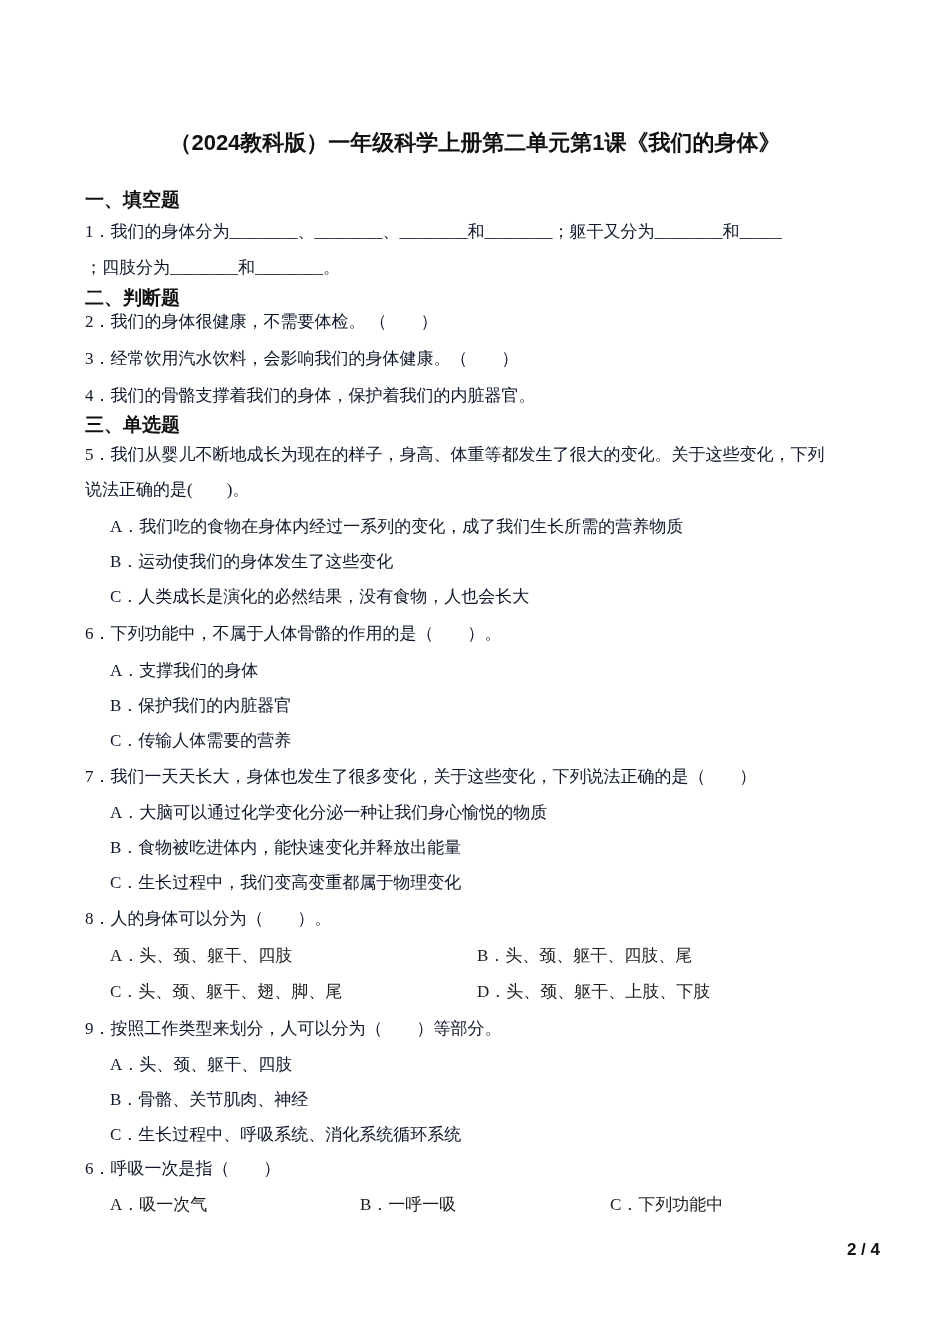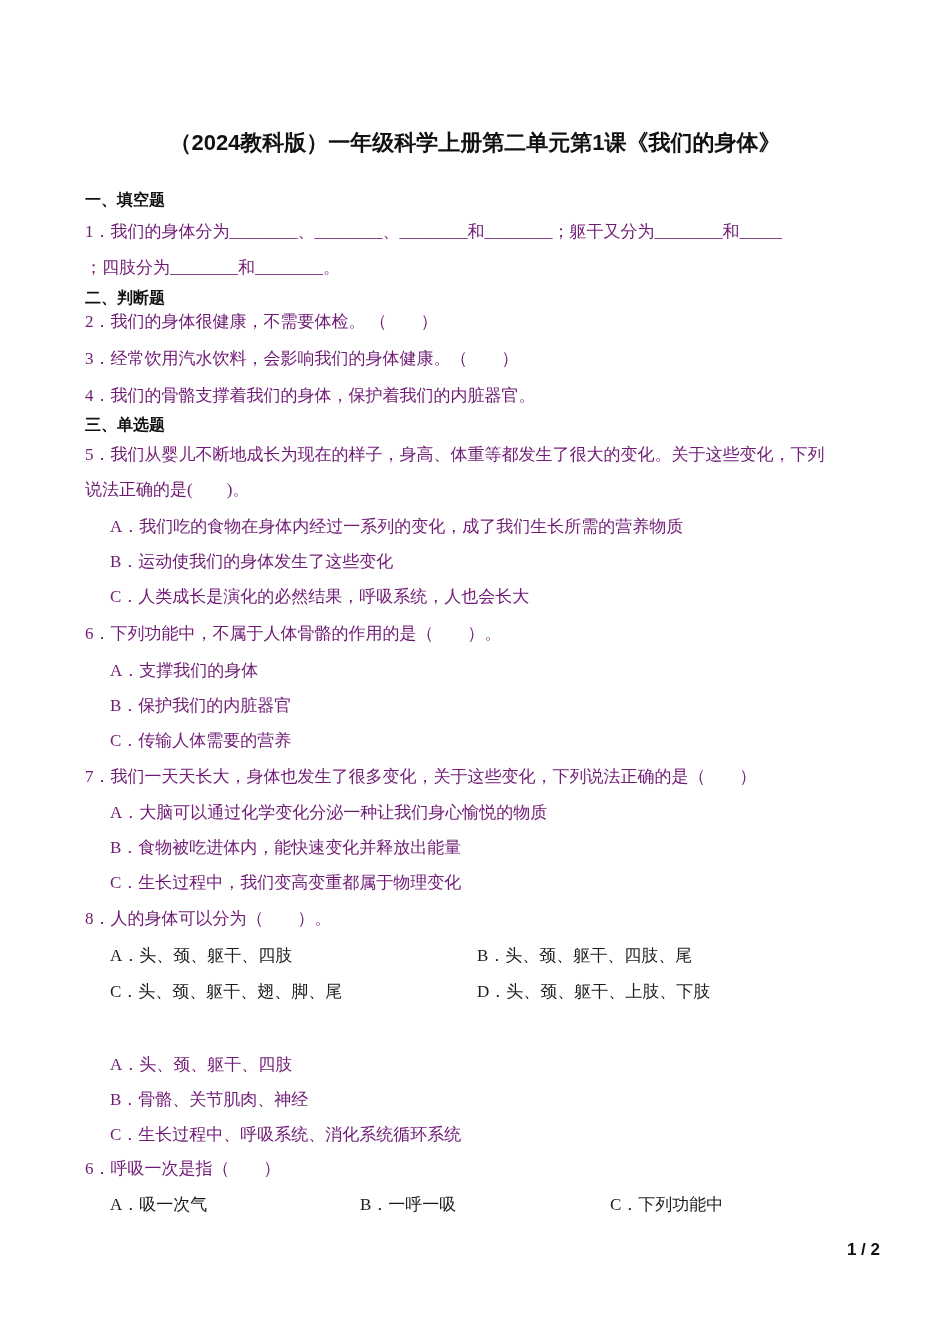--- a/index.html
+++ b/index.html
@@ -28,26 +28,26 @@
     font-family: "Liberation Sans", sans-serif;
     color: #111111;
     white-space: pre;
   }
   .line {
     position: absolute;
     left: 85px;
     font-size: 17px;
     line-height: 22px;
     white-space: pre;
-    color: #701a75;
+    color: #0f172a;
   }
   .heading {
     font-family: "Liberation Sans", sans-serif;
     font-weight: bold;
-    font-size: 16px;
+    font-size: 19px;
     color: #111111;
   }
   .option {
     left: 110px;
   }
   .col {
     position: absolute;
     font-size: 17px;
     line-height: 22px;
     white-space: pre;
@@ -79,42 +79,43 @@
   <div class="line" style="top:311px">2．我们的身体很健康，不需要体检。 （　　）</div>
   <div class="line" style="top:348px">3．经常饮用汽水饮料，会影响我们的身体健康。（　　）</div>
   <div class="line" style="top:385px">4．我们的骨骼支撑着我们的身体，保护着我们的内脏器官。</div>
 
   <div class="line heading" style="top:414px">三、单选题</div>
 
   <div class="line" style="top:444px">5．我们从婴儿不断地成长为现在的样子，身高、体重等都发生了很大的变化。关于这些变化，下列</div>
   <div class="line" style="top:479px">说法正确的是(　　)。</div>
   <div class="line option" style="top:551px">B．运动使我们的身体发生了这些变化</div>
   <div class="line option" style="top:516px">A．我们吃的食物在身体内经过一系列的变化，成了我们生长所需的营养物质</div>
-  <div class="line option" style="top:586px">C．人类成长是演化的必然结果，呼吸系统，人也会长大</div>
+  <div class="line option" style="top:586px">C．人类成长是演化的必然结果，没有食物，人也会长大</div>
 
   <div class="line" style="top:623px">6．下列功能中，不属于人体骨骼的作用的是（　　）。</div>
   <div class="line option" style="top:660px">A．支撑我们的身体</div>
   <div class="line option" style="top:695px">B．保护我们的内脏器官</div>
   <div class="line option" style="top:730px">C．传输人体需要的营养</div>
 
   <div class="line" style="top:766px">7．我们一天天长大，身体也发生了很多变化，关于这些变化，下列说法正确的是（　　）</div>
   <div class="line option" style="top:802px">A．大脑可以通过化学变化分泌一种让我们身心愉悦的物质</div>
   <div class="line option" style="top:872px">C．生长过程中，我们变高变重都属于物理变化</div>
   <div class="line option" style="top:837px">B．食物被吃进体内，能快速变化并释放出能量</div>
 
   <div class="line" style="top:908px">8．人的身体可以分为（　　）。</div>
   <div class="col" style="top:945px; left:110px">A．头、颈、躯干、四肢</div>
   <div class="col" style="top:945px; left:477px">B．头、颈、躯干、四肢、尾</div>
   <div class="col" style="top:981px; left:110px">C．头、颈、躯干、翅、脚、尾</div>
   <div class="col" style="top:981px; left:477px">D．头、颈、躯干、上肢、下肢</div>
 
+  <div class="line" style="top:1018px">9．按照工作类型来划分，人可以分为（　　）等部分。</div>
   <div class="line option" style="top:1054px">A．头、颈、躯干、四肢</div>
   <div class="line option" style="top:1089px">B．骨骼、关节肌肉、神经</div>
   <div class="line option" style="top:1124px">C．生长过程中、呼吸系统、消化系统循环系统</div>
 
   <div class="line" style="top:1158px">6．呼吸一次是指（　　）</div>
   <div class="col" style="top:1194px; left:110px">A．吸一次气</div>
   <div class="col" style="top:1194px; left:360px">B．一呼一吸</div>
   <div class="col" style="top:1194px; left:610px">C．下列功能中</div>
 
-  <div class="page-number">1 / 2</div>
+  <div class="page-number">2 / 4</div>
 
 </div>
 
 </body></html>

